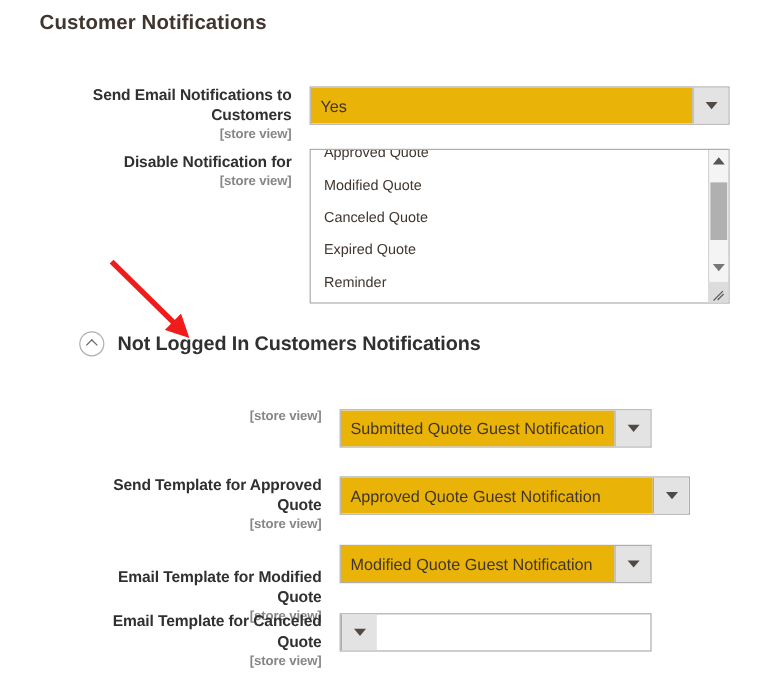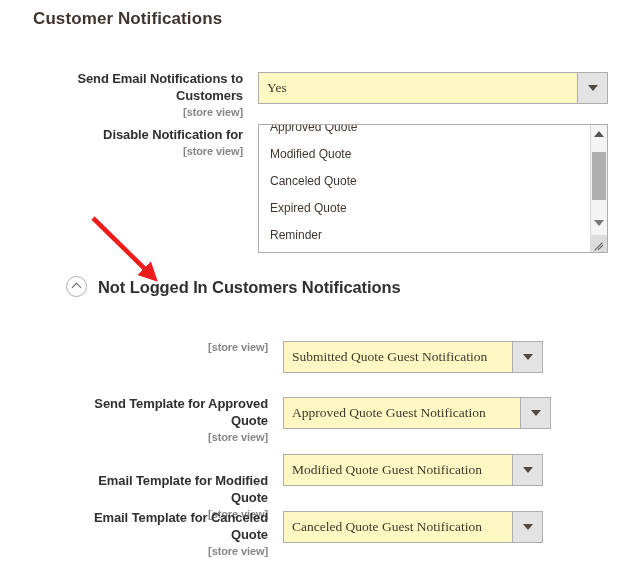--- a/index.html
+++ b/index.html
@@ -60,22 +60,21 @@
   }
   .select-value {
     flex: 1 1 auto;
     display: flex;
     align-items: center;
     padding: 0 8px;
     font-size: 13.5px;
     color: #41362f;
     white-space: nowrap;
     overflow: hidden;
-    background: #fef9c3;
-    font-family: Liberation Serif, serif;
+    background: #eab308;
   }
   .select-arrow {
     flex: 0 0 auto;
     width: 30px;
     background: #e3e3e3;
     border-left: 1px solid #adadad;
     display: flex;
     align-items: center;
     justify-content: center;
   }
@@ -285,21 +284,21 @@
           <span class="tri"></span>
         </div>
     </div>
   </div>
 
   <div class="field">
     <div class="field-label" style="left:68px; top:395px; width:200px;">
       <span>Send Template for Approved Quote</span>
       <span class="scope-note">[store view]</span>
     </div>
-    <div class="select-wrap" style="left:283px; top:397px; width:268px;">
+    <div class="select-wrap" style="left:283px; top:397px; width:292px;">
       <div class="select-value">Approved Quote Guest Notification</div>
       <div class="select-arrow">
           <span class="tri"></span>
         </div>
     </div>
   </div>
 
   <div class="field">
     <div class="field-label" style="left:68px; top:472px; width:200px;">
       <span>Email Template for Modified Quote</span>
@@ -312,20 +311,19 @@
         </div>
     </div>
   </div>
 
   <div class="field">
     <div class="field-label" style="left:68px; top:509px; width:200px;">
       <span>Email Template for Canceled Quote</span>
       <span class="scope-note">[store view]</span>
     </div>
     <div class="select-wrap" style="left:283px; top:511px; width:260px;">
-      <div class="select-value">Canceled Quote Guest Notification</div>
       <div class="select-arrow">
           <span class="tri"></span>
         </div>
     </div>
   </div>
 
 </div>
 
 </body></html>

